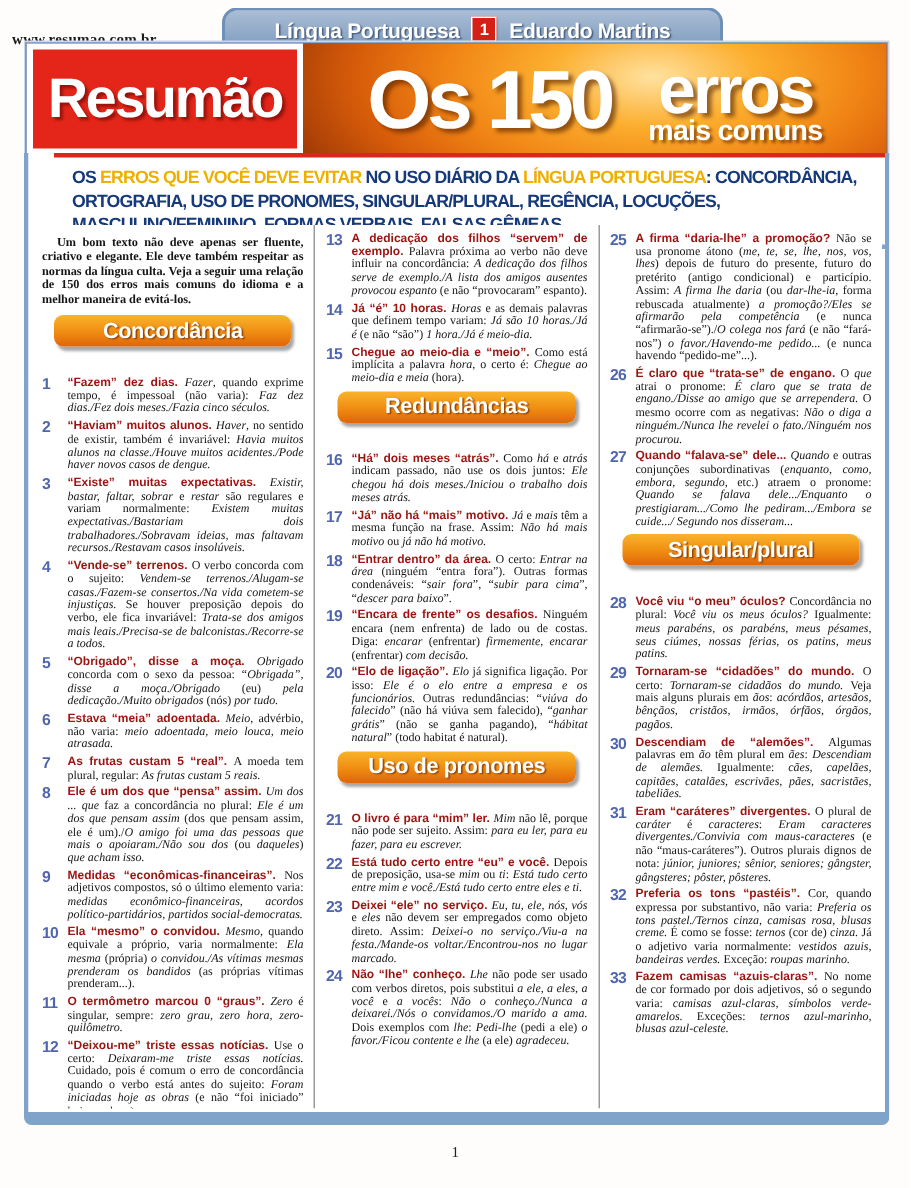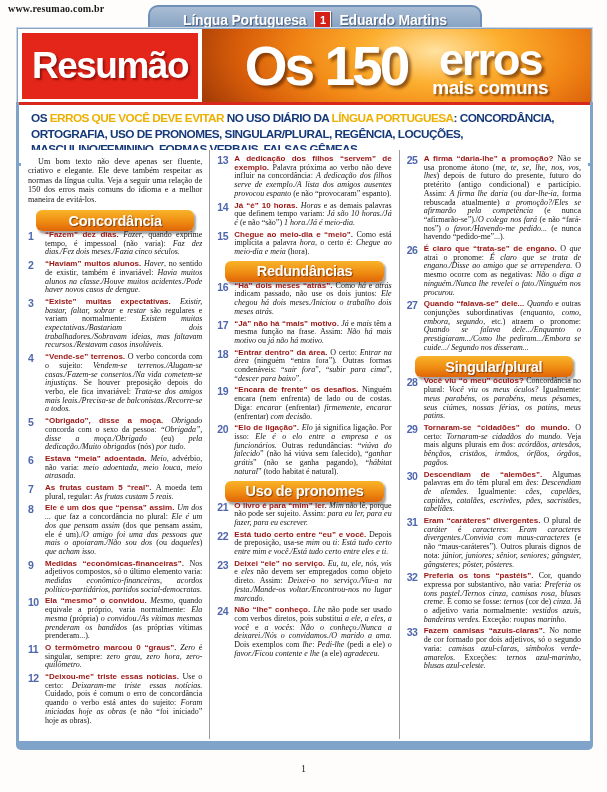--- a/index.html
+++ b/index.html
@@ -1,21 +1,21 @@
 <!DOCTYPE html>
 <html lang="pt-BR"><head>
 <meta charset="utf-8">
 <style>
   html,body { margin:0; padding:0; }
   body {
     width:607px; height:792px; position:relative; overflow:hidden;
     background:#fefdfb; font-family:"Liberation Serif", serif;
   }
   .url {
-    position:absolute; top:3px; left:8px;
+    position:absolute; top:21px; left:8px;
     font:bold 10px "Liberation Serif", serif; color:#1a1a1a; letter-spacing:0.2px;
   }
   .tab {
     position:absolute; top:5px; left:148px; width:330px; height:25px;
     background:linear-gradient(#aabdd4,#7f9dc0);
     border:2px solid #6e90b8; border-bottom:none;
     border-radius:10px 10px 0 0;
     display:flex; align-items:center; justify-content:center; gap:8px;
   }
   .tab-text {
@@ -56,42 +56,42 @@
     font-family:"Liberation Sans", sans-serif; font-weight:bold; font-size:45px; line-height:38px;
     color:#fff; letter-spacing:-2px; text-shadow:3px 3px 3px rgba(80,30,0,0.6);
   }
   .title-sub {
     font-family:"Liberation Sans", sans-serif; font-weight:bold; font-size:19px; line-height:17px;
     color:#fff; letter-spacing:-0.5px; text-shadow:2px 2px 2px rgba(80,30,0,0.6); align-self:flex-end;
   }
   .frame {
     position:absolute; left:16px; right:14px; top:102px; bottom:42px;
     border:3px solid #7fa3c9; border-top:none; border-bottom:9px solid #7fa3c9;
-    border-radius:0 0 5px 5px; background:#fff;
+    border-radius:0 0 5px 5px; background:#fff;padding-left:17px;
   }
   .red-rule { height:3px; background:#d8281c; }
   .subtitle {
     padding:6px 10px 5px 12px;
     font-family:"Liberation Sans", sans-serif; font-weight:bold; font-size:11.8px;
     line-height:15.5px; letter-spacing:-0.55px; color:#16397a; text-align:left;
   }
   .subtitle .hl { color:#eeb000; }
   .blue-divider { height:3px; background:#7fa3c9; }
   .columns {
     position:absolute; top:48px; left:2px; right:2px; bottom:2px;
     display:flex; overflow:hidden; background:#fff;
   }
   .col { flex:1 1 0; padding:5px 7px 0 7px; overflow:hidden; }
   .col + .col { border-left:1px solid #9a9a9a; }
   .intro {
     margin:2px 0 6px 0; font-size:8.2px; line-height:9.4px;
-    text-align:justify; text-indent:10px; color:#151515;
+    text-align:justify; text-indent:10px; color:#151515;font-weight:bold;
   }
   .section-header {
-    margin:4px 8px 0 8px; height:21px; border-radius:6px;
+    margin:4px 8px 20px 8px; height:21px; border-radius:6px;
     background:linear-gradient(#f9b42a,#ef8c12 55%,#e06508);
     box-shadow:2px 2.5px 2px rgba(0,0,0,0.35);
     display:flex; align-items:center; justify-content:center;
     color:#fff; font-family:"Liberation Sans", sans-serif; font-weight:bold; font-size:14.5px;
     letter-spacing:-0.3px; text-shadow:1px 1px 1px rgba(120,50,0,0.85);
   }
   .item { display:flex; margin-bottom:3px;justify-content:space-between; }
   .item-num {
     flex:0 0 17px;
     font-family:"Liberation Sans", sans-serif; font-weight:bold; font-size:10.5px;

